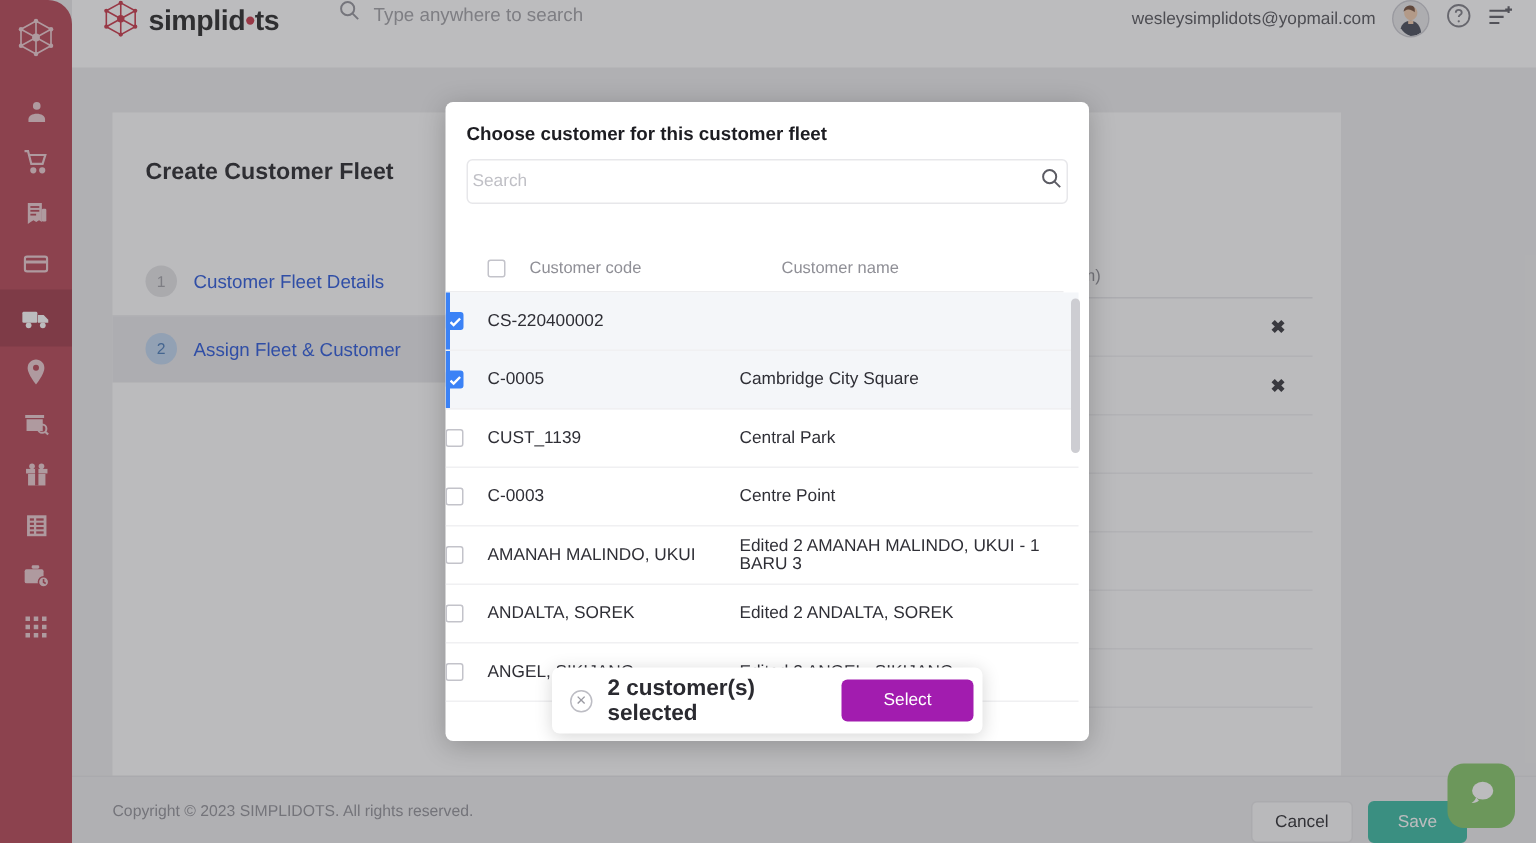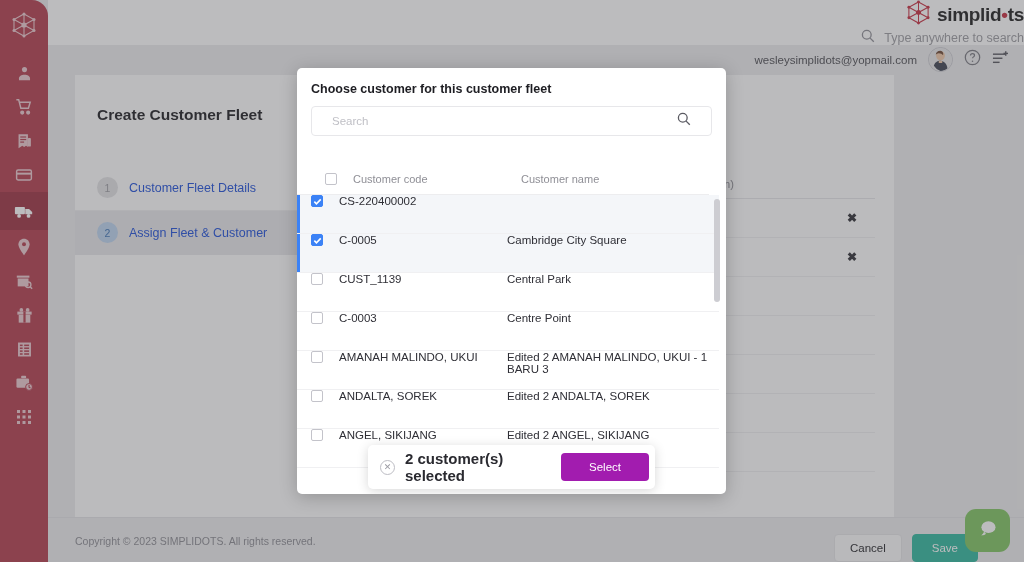--- a/index.html
+++ b/index.html
@@ -27,23 +27,22 @@
     opacity: .88;
   }
   .sb-item.active { background: #9c2f3f; opacity: 1; height: 38px; }
   .sb-item svg { display: block; }
 
   
   .header {
     position: absolute; left: 48px; top: 0;
     width: 976px; height: 45px;
     background: #ffffff;
-    display: flex; align-items: flex-end;
+    display: flex; align-items: flex-start;
     z-index: 4;
-    flex-direction: column;
   }
   .hdr-logo { display: flex; align-items: center; margin-left: 20px; gap: 6px; }
   .hdr-logo-text {
     font-size: 19px; font-weight: bold; color: #1c1c1c; letter-spacing: -.3px;
   }
   .dot-red { color: #c62b3e; }
   .hdr-search {
     display: flex; align-items: center; gap: 9px; margin-left: 40px;
   }
   .hdr-search-ph { font-size: 12.5px; color: #9b9ba0; }
@@ -157,21 +156,21 @@
     box-shadow: 0 3px 18px rgba(0,0,0,.22);
     z-index: 11; overflow: hidden;
   }
   .modal-title {
     font-size: 12.5px; font-weight: bold; color: #1d1d22;
     padding: 14px 14px 10px 14px;
   }
   .search-box {
     margin: 0 14px; height: 30px;
     border: 1px solid #e7e7ea; border-radius: 4px;
-    display: flex; align-items: center; padding: 0 20px;
+    display: flex; align-items: center; padding: 0 3px;
   }
   .search-box input {
     flex: 1; border: none; outline: none; font-size: 11.5px;
     color: #4a4a50; font-family: "Liberation Sans", sans-serif;
     background: transparent;
   }
   .search-box input::placeholder { color: #c0c0c6; }
 
   .tbl-wrap {
     position: absolute; left: 0; top: 95px;
@@ -179,22 +178,22 @@
   }
   .tbl-head {
     display: flex; align-items: center; height: 32px;
     padding-left: 28px; border-bottom: 1px solid #ededef;
     margin-right: 17px;
   }
   .col-chk { width: 28px; flex: none; }
   .col-code { width: 168px; flex: none; font-size: 11px; color: #8f8f96; }
   .col-name { flex: 1; font-size: 11px; color: #8f8f96; }
   .row {
-    display: flex; height: 39px;
-    padding-left: 14px; border-bottom: 1px solid #f0f0f2;
+    display: flex; align-items: center; height: 39px;
+    border-bottom: 1px solid #f0f0f2;
     margin-right: 7px; position: relative; cursor: pointer;
   }
   .row.sel { background: #f4f6f9; }
   .row.sel::before {
     content: ""; position: absolute; left: 0; top: 0; bottom: 0;
     width: 2.5px; background: #3b82f6;
   }
   .row .col-code, .row .col-name { font-size: 11.5px; color: #2f2f36; }
   .chk {
     width: 12px; height: 12px; border: 1px solid #c3c3ca;

